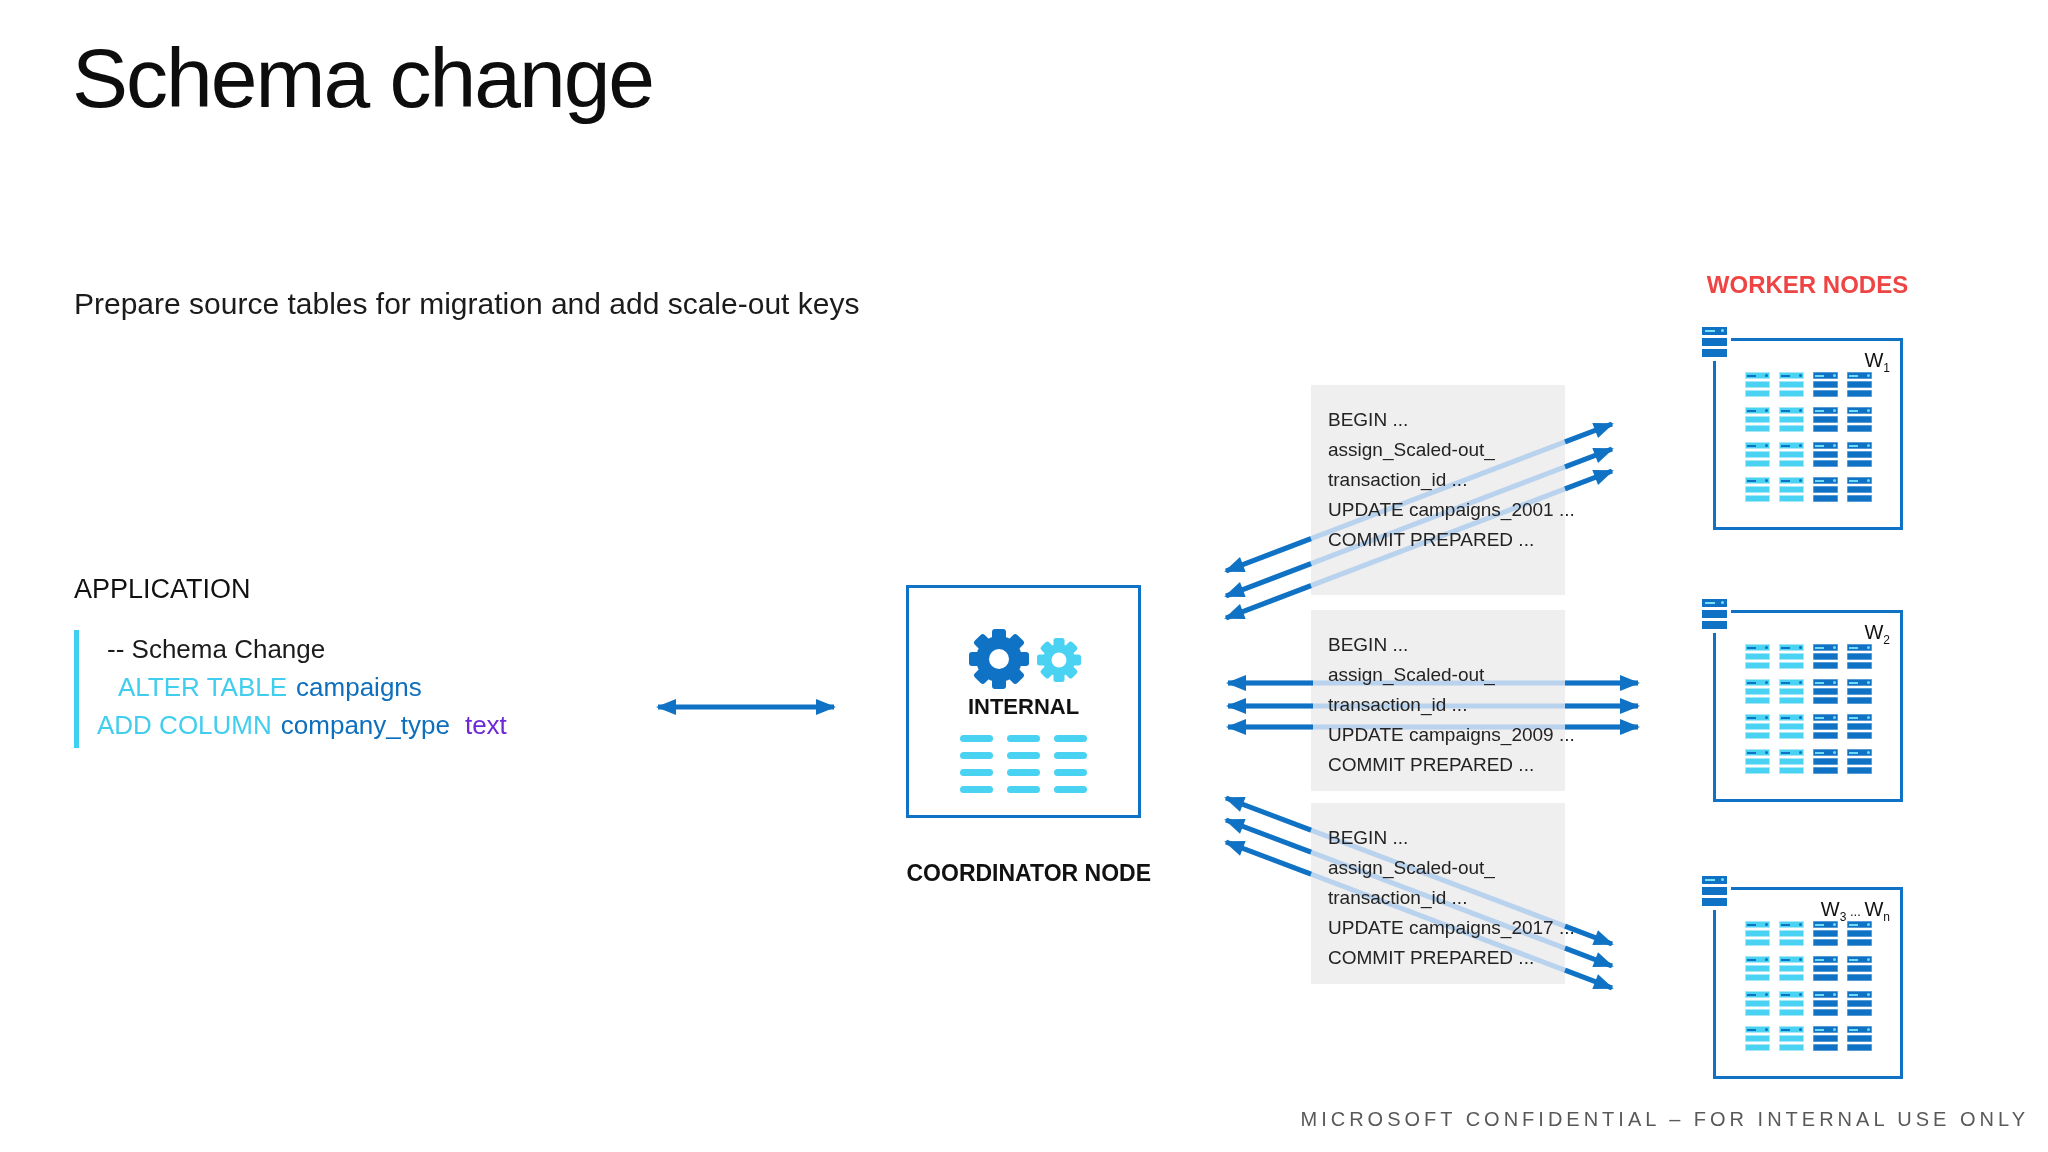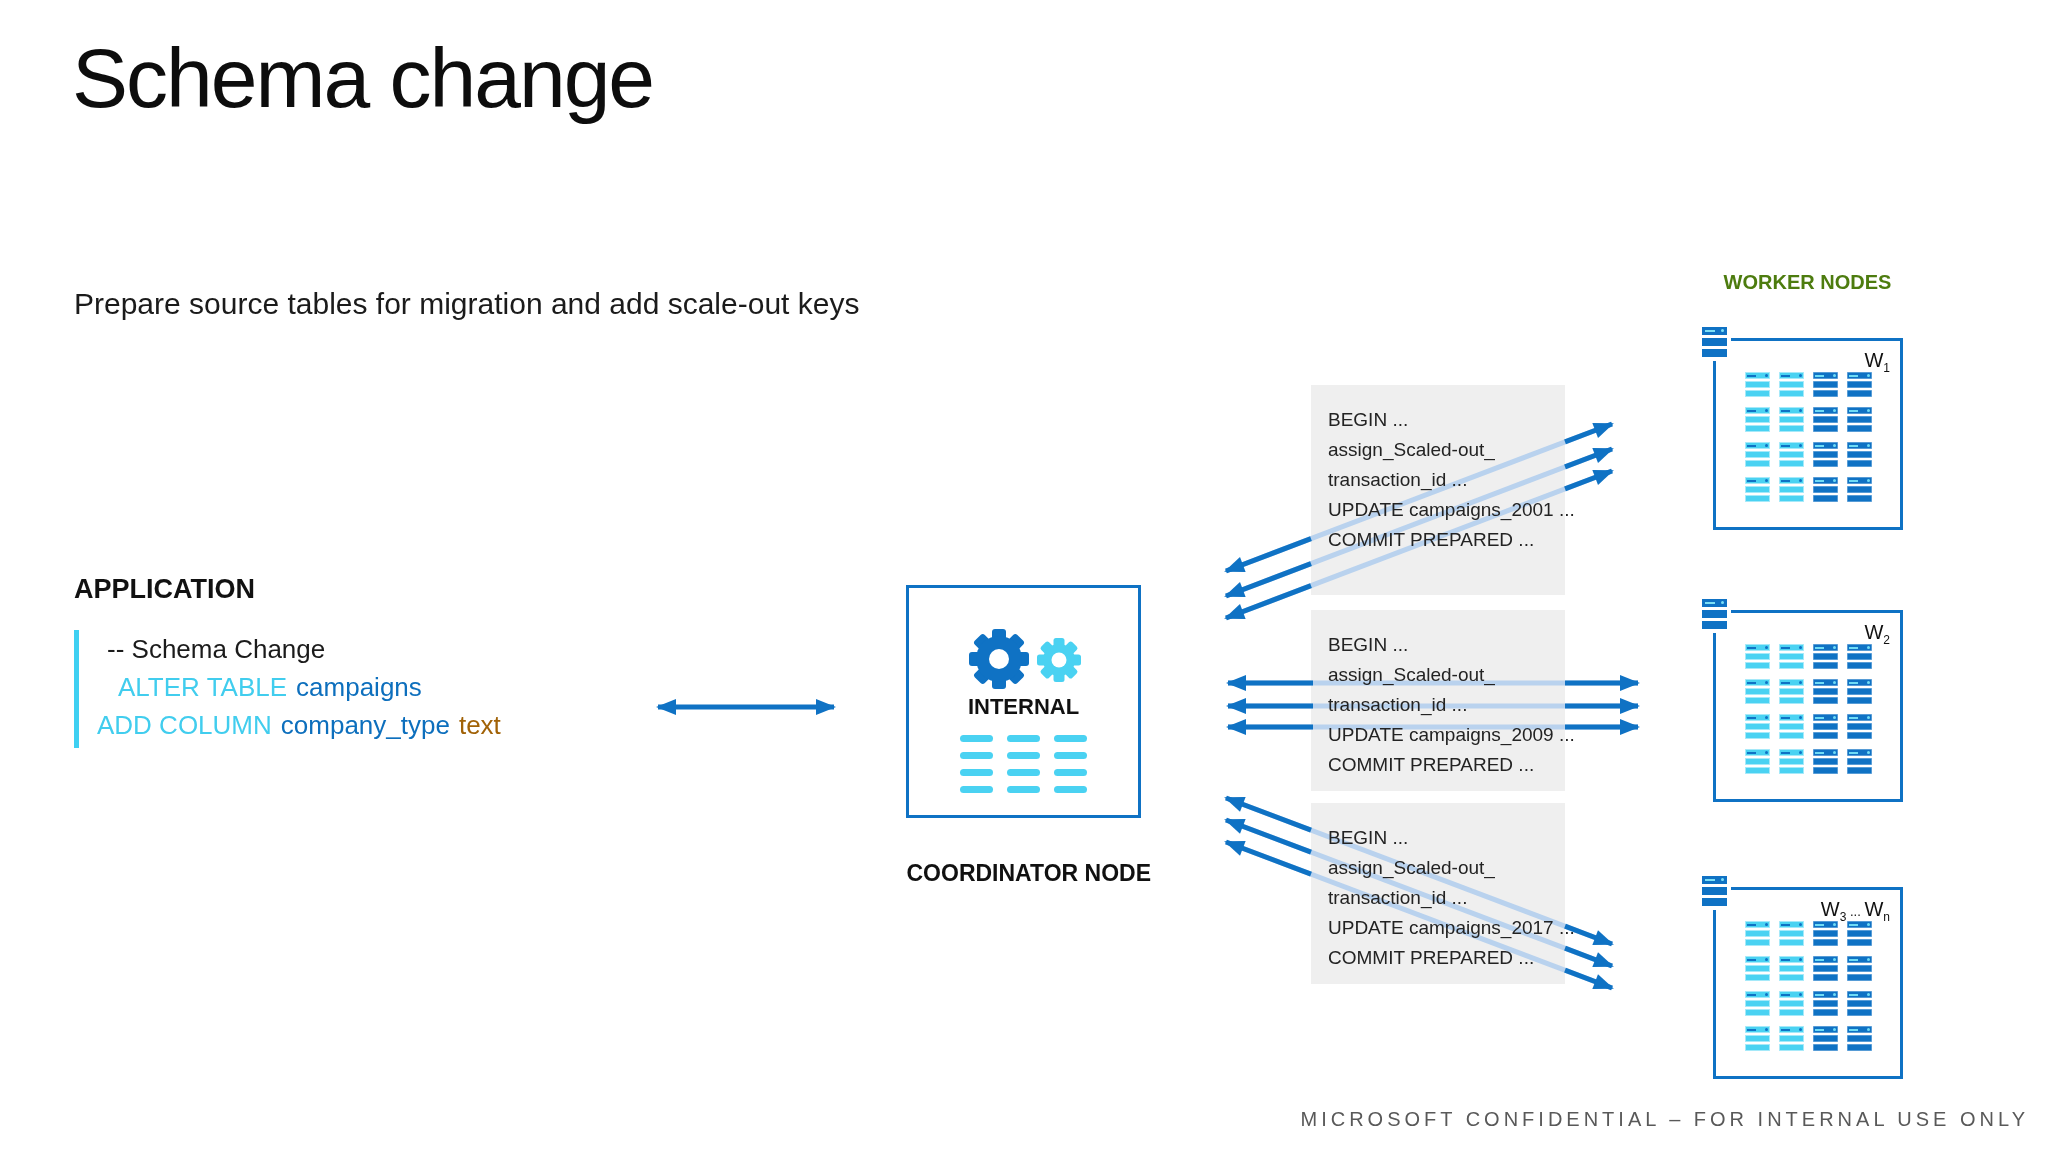--- a/index.html
+++ b/index.html
@@ -6,48 +6,48 @@
   .slide{position:relative;width:2048px;height:1152px;background:#ffffff;overflow:hidden;
          font-family:"Liberation Sans",sans-serif;color:#1b1b1b;padding-left:19px;}
   .abs{position:absolute;}
 
   
   .title{left:72px;top:30px;font-size:84px;font-weight:300;letter-spacing:-2px;color:#0d0d0d;}
   .subtitle{left:74px;font-size:30px;color:#1b1b1b;}
   .sub1{top:224px;} .sub2{top:287px;}
 
   
-  .app-heading{left:74px;top:574px;font-size:27px;font-weight:700;color:#111;}
+  .app-heading{left:74px;top:574px;font-size:27px;font-weight:400;color:#111;}
   .code-block{left:74px;top:628px;width:420px;height:125px;}
   .code-bar{position:absolute;left:0;top:2px;width:5px;height:118px;background:#3ed0f2;}
   .code-line{position:absolute;font-size:26px;white-space:nowrap;}
   .code-l1{left:33px;top:6px;color:#1b1b1b;}
   .code-l2{left:44px;top:44px;}
   .code-l3{left:23px;top:82px;}
-  .kw{color:#41cdee;} .arg{color:#0d6fbd;margin-left:9px;} .typ{color:#a16207;margin-left:9px;}
+  .kw{color:#41cdee;} .arg{color:#0d6fbd;margin-left:9px;} .typ{color:#6d28d9;margin-left:15px;}
 
   
   .coordinator-box{left:906px;top:585px;width:235px;height:233px;border:3px solid #0f72c4;background:#fff;box-sizing:border-box;}
   .gears{position:absolute;left:52px;top:36px;}
   .metadata-label{position:absolute;left:0;top:106px;width:100%;text-align:center;
                   font-size:22px;font-weight:700;color:#111;}
   .metadata-bars{position:absolute;left:51px;top:147px;display:grid;
                  grid-template-columns:repeat(3,33px);gap:10px 14px;}
   .mbar{width:33px;height:7px;border-radius:3.5px;background:#4ad2f2;}
   .coordinator-label{left:896px;top:860px;width:255px;text-align:right;font-size:23px;font-weight:700;color:#111;}
 
   
   .sql-box{left:1311px;width:254px;background:#efefef;box-sizing:border-box;padding:20px 0 0 17px;}
   .sql-box-1{top:385px;height:210px;}
   .sql-box-2{top:610px;height:181px;}
   .sql-box-3{top:803px;height:181px;}
   .sql-line{font-size:19px;line-height:30px;color:#232323;position:relative;z-index:5;white-space:nowrap;}
 
   
-  .workers-heading{left:1690px;top:271px;width:235px;text-align:center;font-size:20px;font-weight:700;color:#4d7c0f;}
+  .workers-heading{left:1690px;top:271px;width:235px;text-align:center;font-size:24px;font-weight:700;color:#ef4444;}
   .worker-box{left:1713px;width:190px;height:192px;border:3px solid #0f72c4;background:#fff;box-sizing:border-box;text-align:right;}
   .wb-1{top:338px;} .wb-2{top:610px;} .wb-3{top:887px;}
   .worker-label{position:absolute;top:8px;right:10px;font-size:20px;color:#111;}
   .worker-label sub{font-size:12px;} .worker-label .mid{font-size:13px;}
   .stack{position:absolute;top:-14px;left:-14px;background:#fff;padding:0 4px 4px 0;}
   .stack-bar{width:25px;height:8px;background:#0f72c4;margin-bottom:3px;position:relative;}
   .stack-dash{position:absolute;left:3px;top:3px;width:10px;height:2px;background:#7ce0f6;}
   .stack-dot{position:absolute;right:3px;top:2px;width:3px;height:3px;border-radius:50%;background:#7ce0f6;}
   .table-grid{position:absolute;left:29px;top:31px;display:grid;grid-template-columns:repeat(4,25px);gap:10px 9px;}
   .tbl{display:flex;flex-direction:column;gap:2px;width:25px;}

